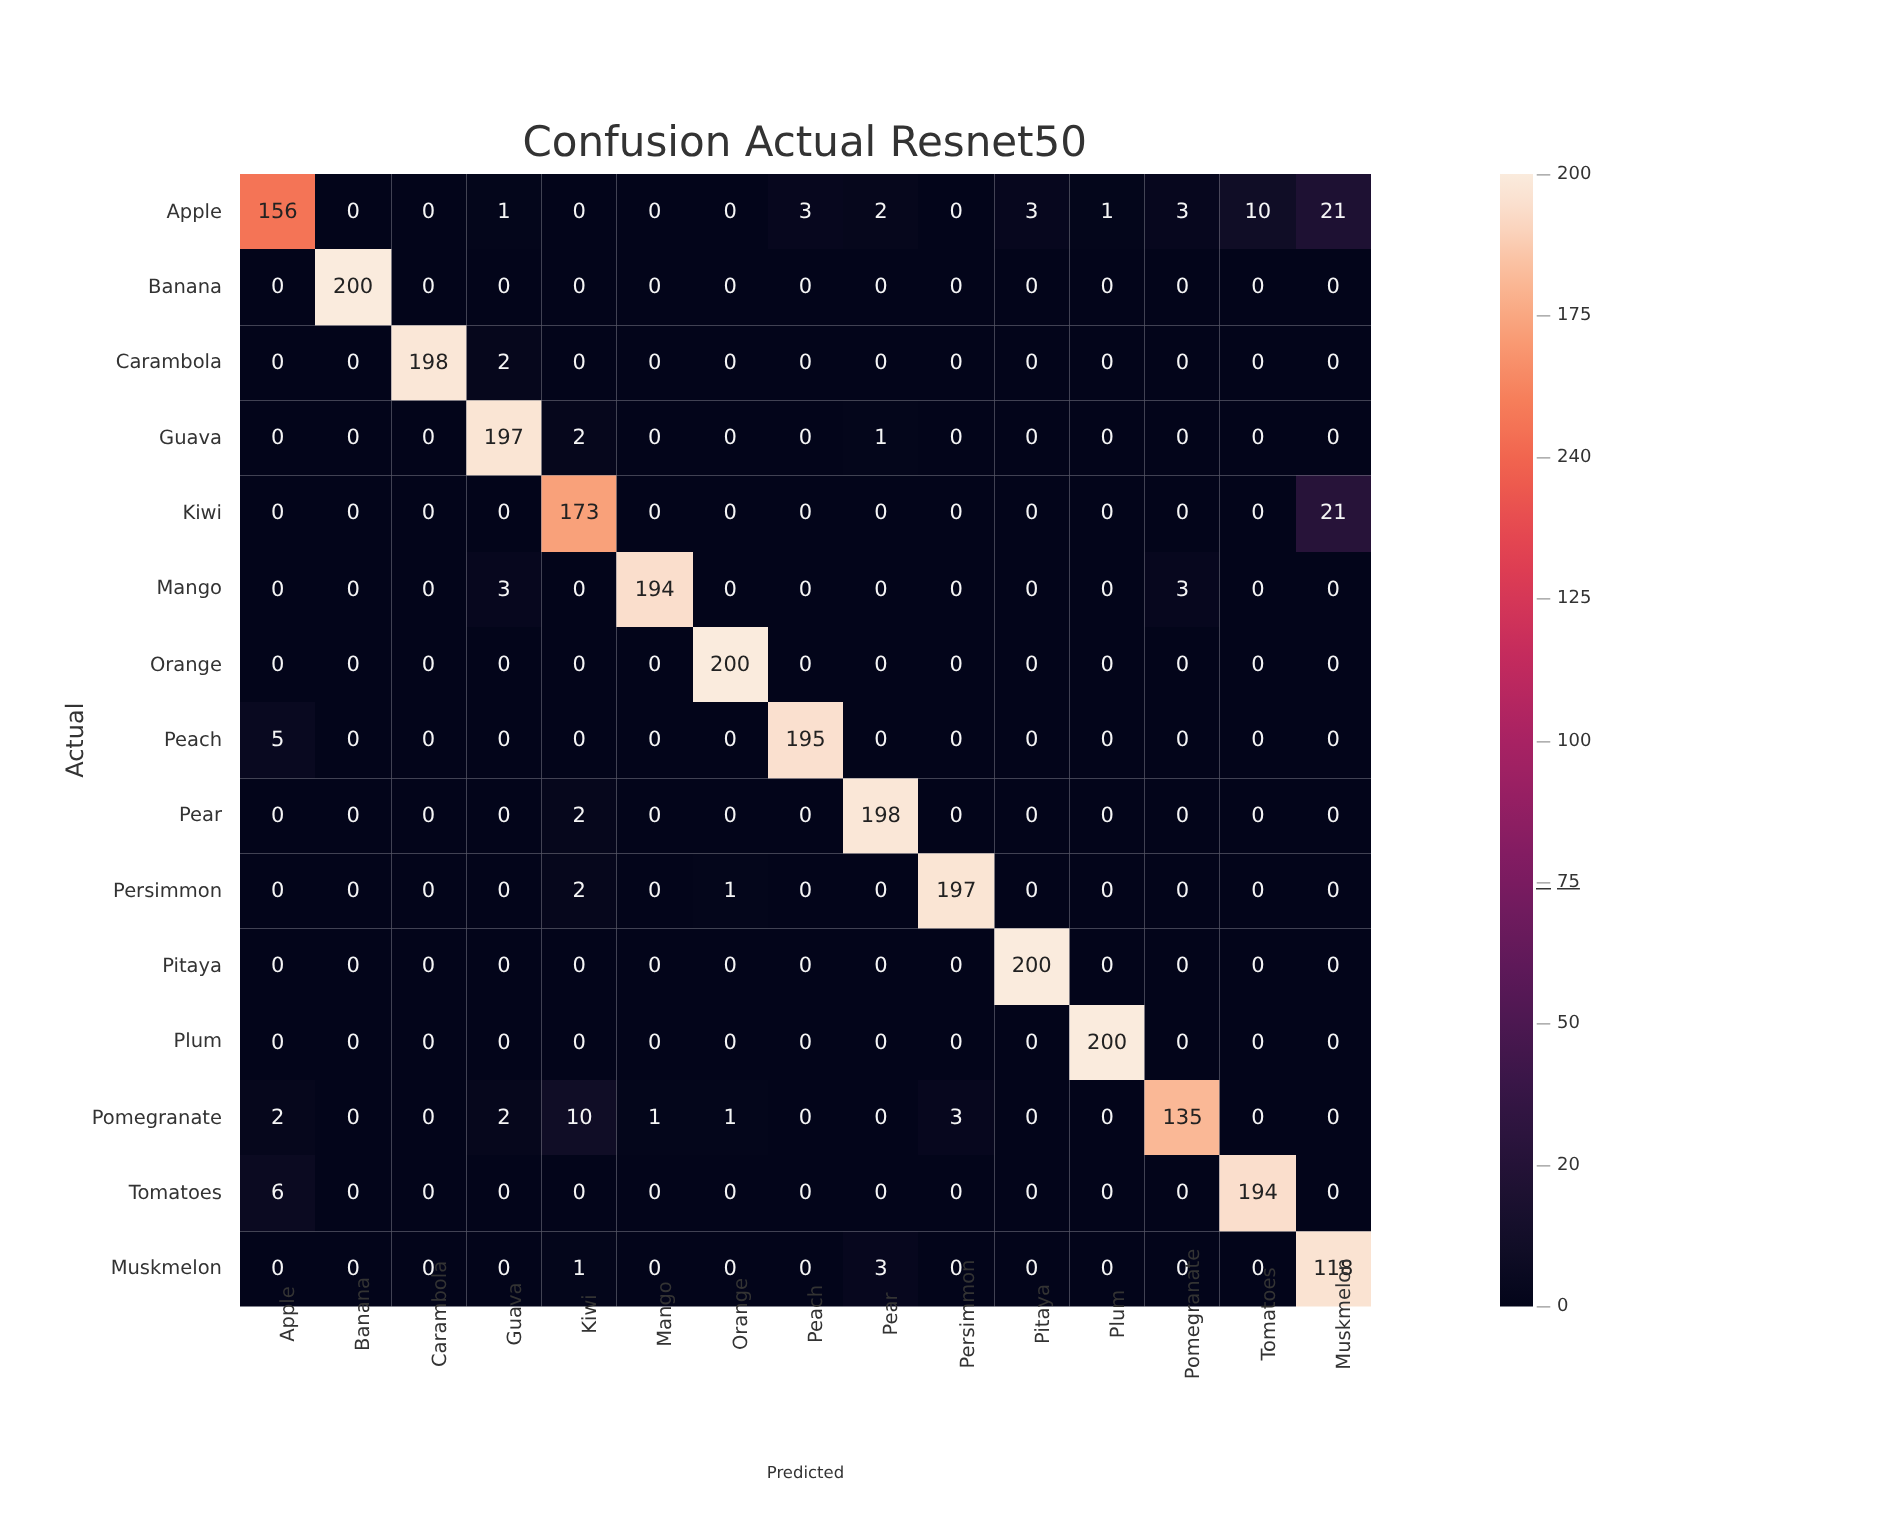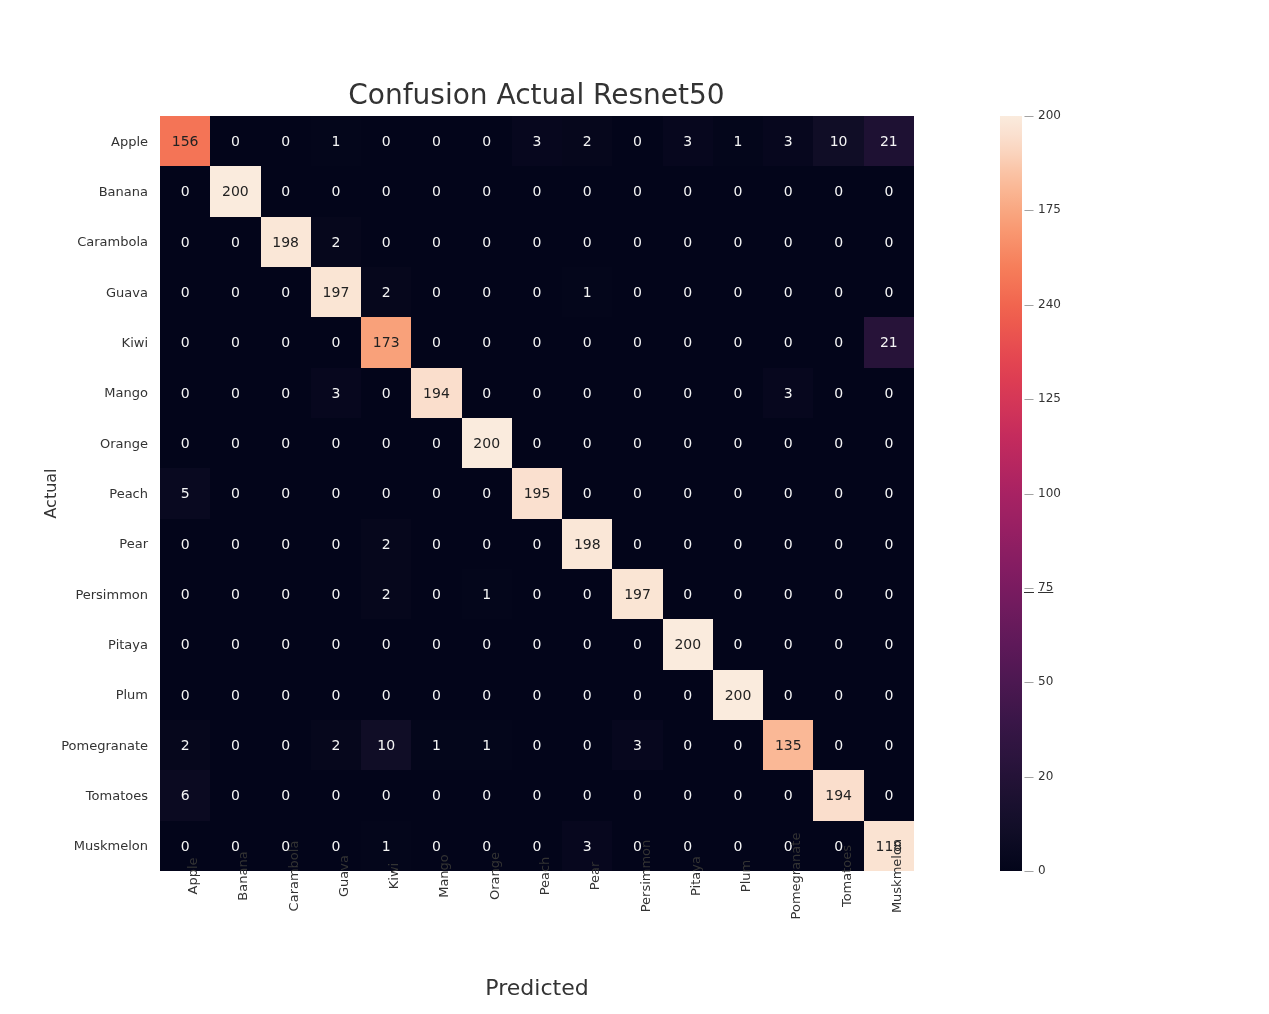--- a/index.html
+++ b/index.html
@@ -94,21 +94,21 @@
     white-space: nowrap;
     font-size: 16px;
     color: #333;
   }
   .xaxis-title {
     position: absolute;
     top: 975px;
     left: 160px;
     width: 754px;
     text-align: center;
-    font-size: 22px;
+    font-size: 11px;
     color: #333;
   }
   
   .cbar-wrap {
     position: absolute;
     top: 116px;
     left: 1000px;
     width: 22px;
     height: 755px;
   }

